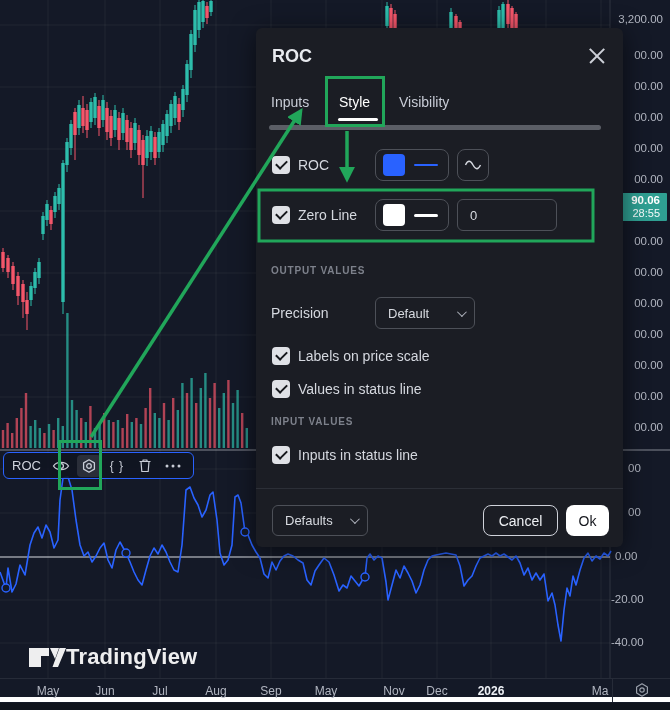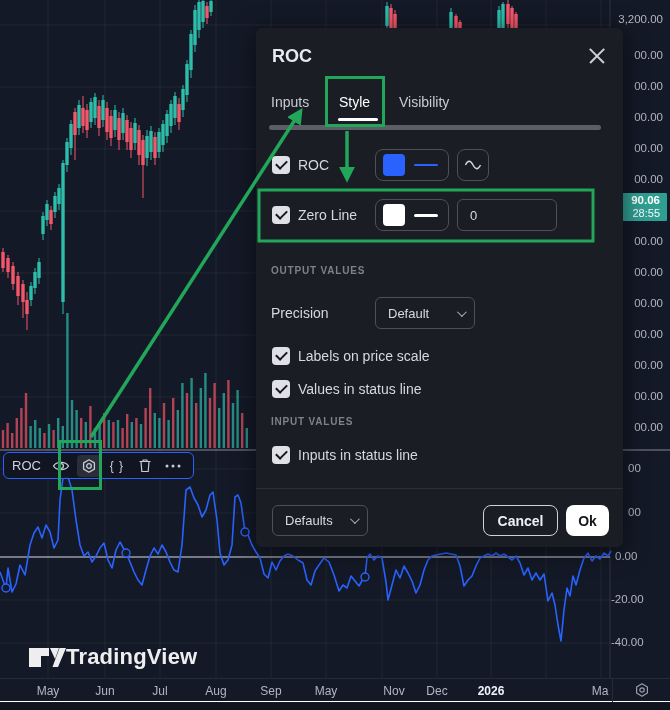--- a/index.html
+++ b/index.html
@@ -27,21 +27,21 @@
   .legend .ttl{font-size:13px;color:#cfd3dc;margin-right:4px}
   .lbtn{display:flex;align-items:center;justify-content:center;width:24px;height:22px;border-radius:4px;color:#c8ccd6;cursor:pointer}
   .lbtn.sel{background:#2a2e39}
   .lbtn svg{display:block}
   .glyph{font-size:12px;color:#c8ccd6;letter-spacing:1px}
   
   .logo{position:absolute;left:28px;top:643px;z-index:3;display:flex;align-items:center;opacity:.93}
   .logo .txt{color:#fff;font-size:22px;font-weight:700;letter-spacing:.2px}
   
   .time-axis{position:absolute;left:0;top:678px;width:670px;height:24px;z-index:4;
-    border-top:1px solid #262b38;border-bottom:1px solid #ffffff;background:var(--chart_bg)}
+    border-top:1px solid #262b38;border-bottom:5px solid #ffffff;background:var(--chart_bg)}
   .time-axis .m{position:absolute;top:5px;transform:translateX(-50%);font-size:12px;color:var(--axis_text)}
   .time-axis .m.bold{color:#eef1f6;font-weight:700}
   .axis-gear{position:absolute;left:612px;top:678px;width:58px;height:24px;display:flex;align-items:center;
     justify-content:center;z-index:5;border-left:1px solid #262b38;color:#9aa0ab;cursor:pointer}
   .bottom-strip{position:absolute;left:0;top:703px;width:670px;height:7px;background:#10141d;z-index:4}
   
   .dialog{position:absolute;left:256px;top:28px;width:367px;height:519px;z-index:50;
     background:var(--dialog_bg);border-radius:6px;box-shadow:0 4px 24px rgba(0,0,0,.55);color:var(--text)}
   .dialog .title{position:absolute;left:16px;top:18px;font-size:18px;font-weight:700;color:#e8eaef}
   .close{position:absolute;right:14px;top:16px;width:24px;height:24px;cursor:pointer}
@@ -66,21 +66,21 @@
   .value-input{position:absolute;left:201px;top:0;width:100px;height:32px;background:transparent;
     border:1px solid var(--border);border-radius:6px;color:#d7dae0;font-size:13px;padding-left:12px;
     font-family:"Liberation Sans",sans-serif}
   .section{position:absolute;left:15px;font-size:10px;letter-spacing:.8px;color:var(--muted);font-weight:600}
   .dd{position:absolute;border:1px solid var(--border);border-radius:6px;display:flex;align-items:center;
     justify-content:space-between;padding:0 10px 0 12px;font-size:13px;color:#d7dae0;cursor:pointer}
   .chev{width:7px;height:7px;border-right:1.6px solid #aeb2bc;border-bottom:1.6px solid #aeb2bc;
     transform:rotate(45deg) translateY(-2px)}
   .divider{position:absolute;left:0;top:460px;width:100%;height:1px;background:#2c2f37}
   .btn{position:absolute;top:477px;height:31px;border-radius:8px;display:flex;align-items:center;
-    justify-content:center;font-size:14px;font-weight:700;cursor:pointer}
+    justify-content:center;font-size:14px;font-weight:400;cursor:pointer}
   .btn.ghost{border:1px solid #cfd2da;color:#eef0f4;background:transparent}
   .btn.primary{background:#fff;color:#14161c}
   #annotations{position:absolute;left:0;top:0;z-index:80;pointer-events:none}
 </style>
 </head>
 <body>
 
 <div class="stage">
 
   <svg id="chart-svg" width="670" height="678">

